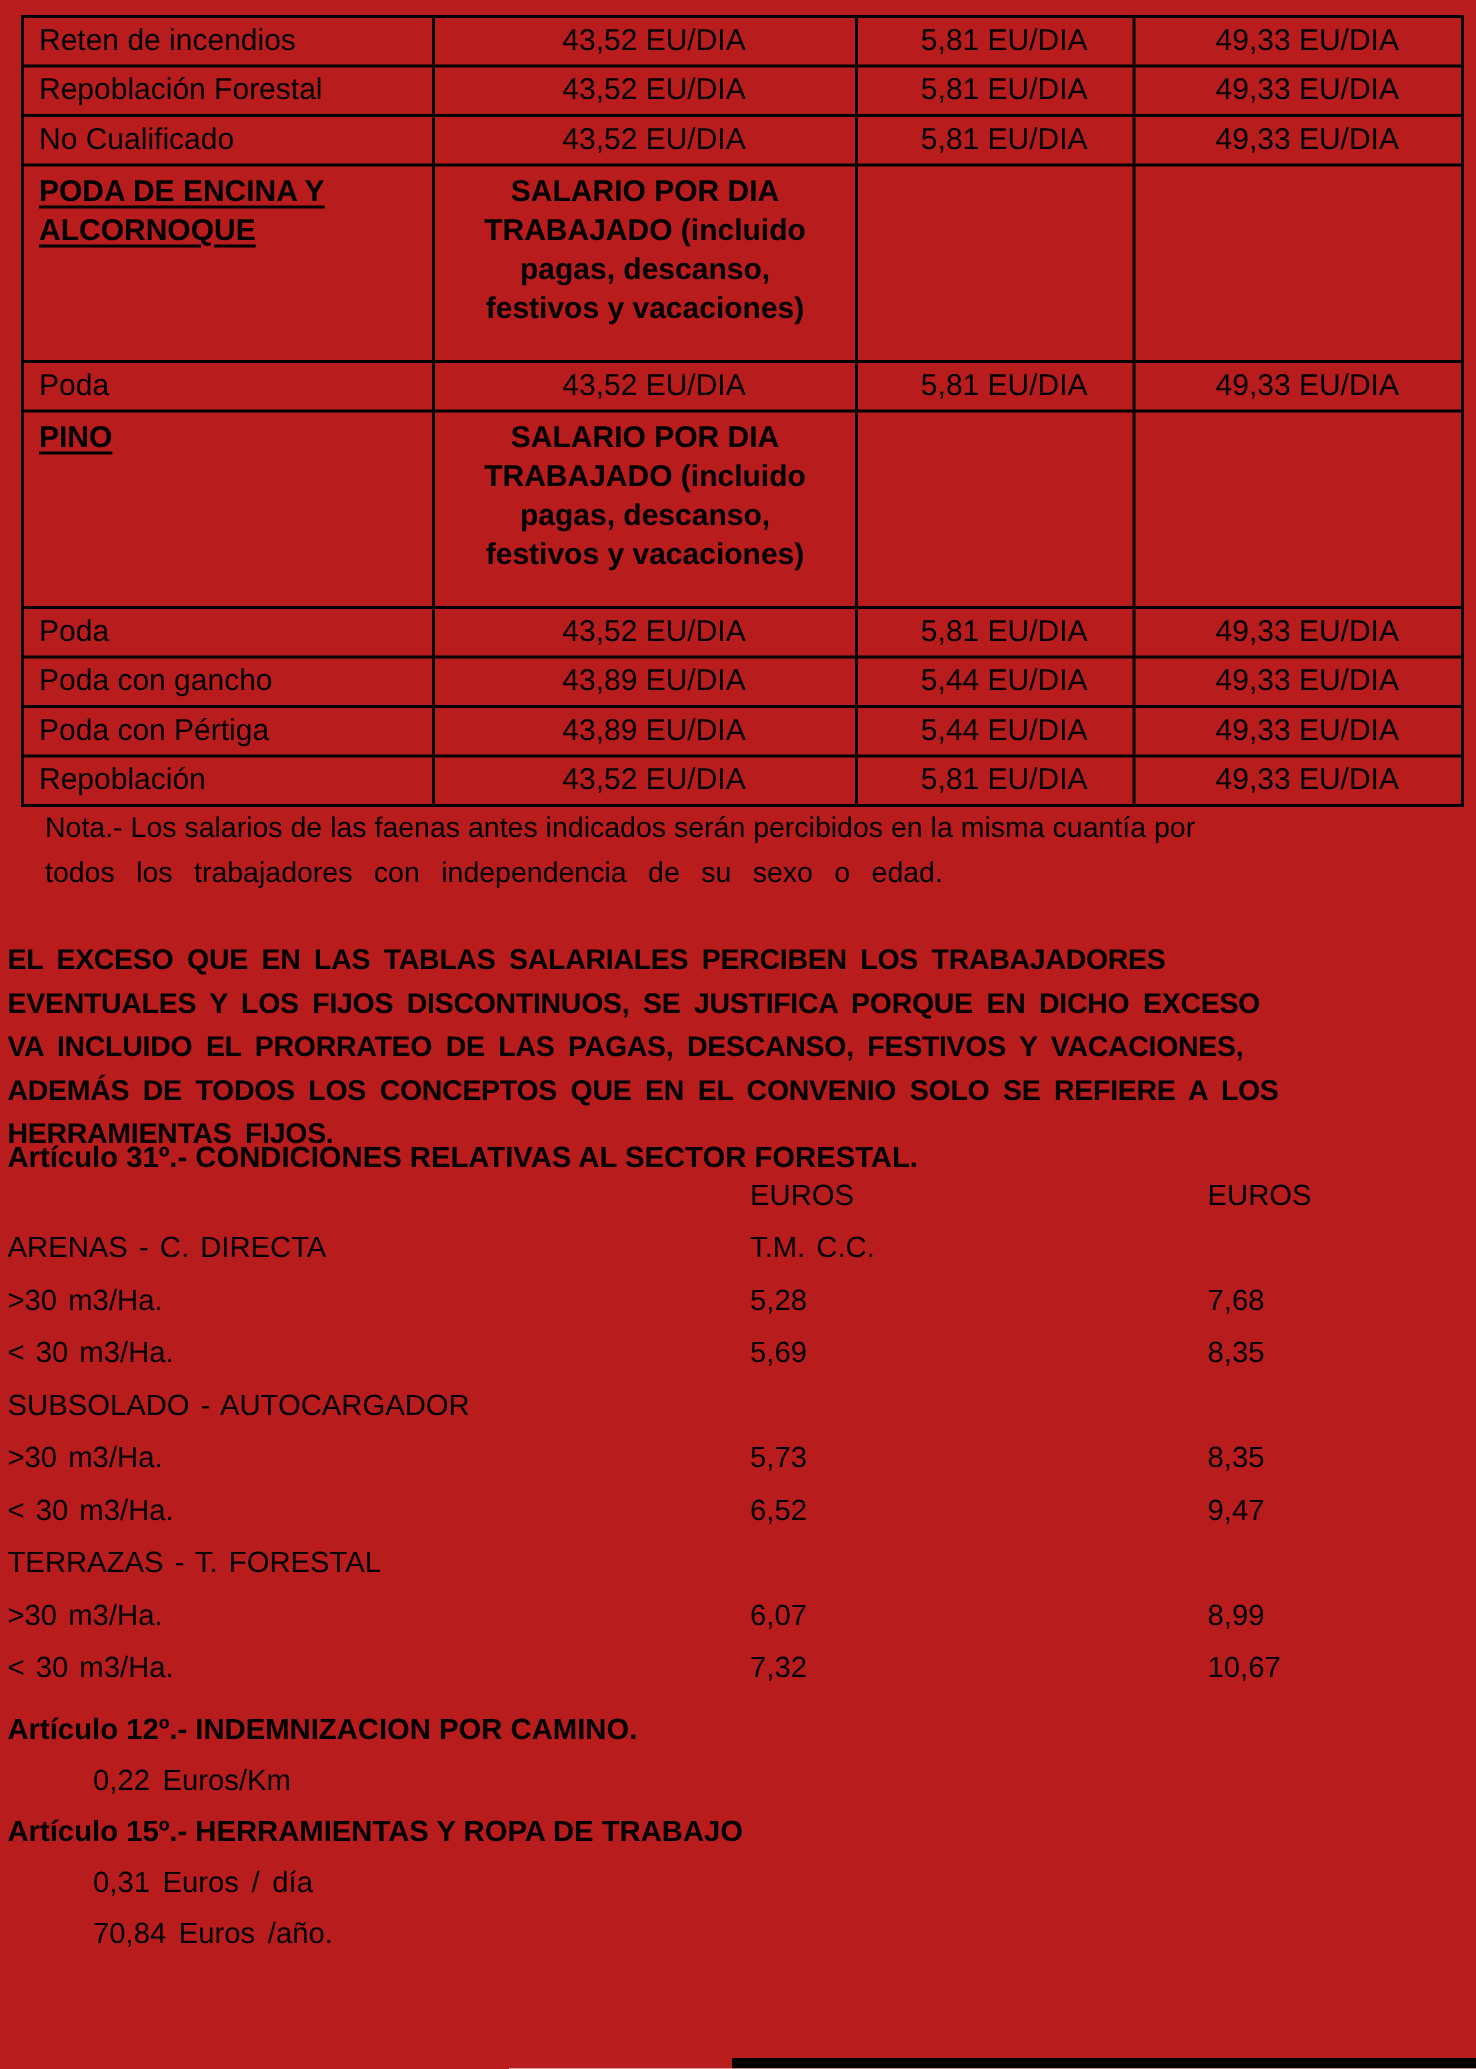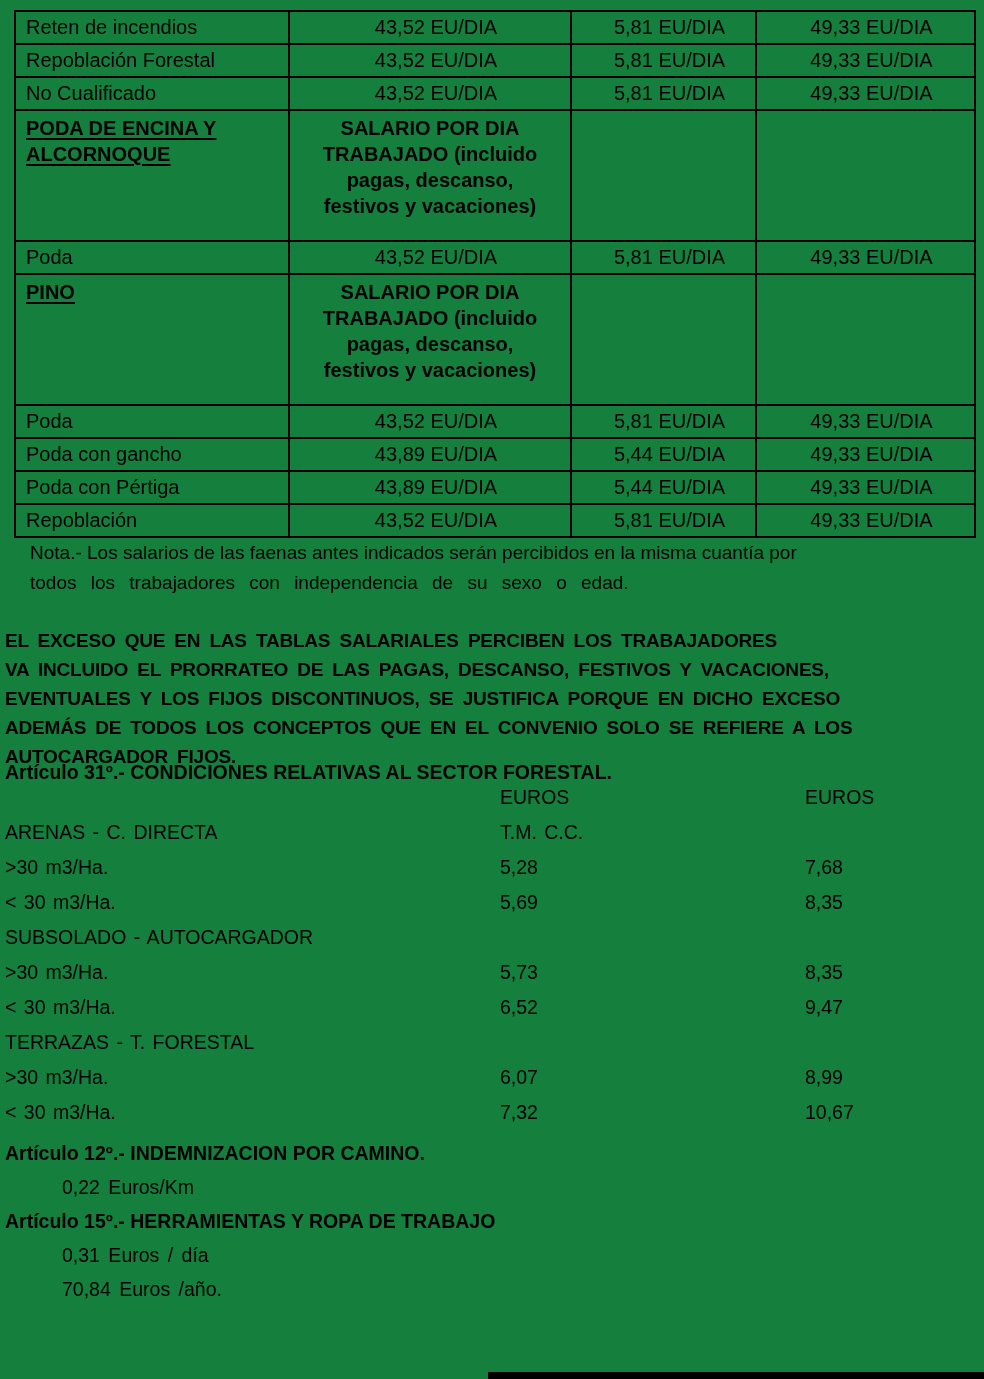--- a/index.html
+++ b/index.html
@@ -1,20 +1,20 @@
 <!DOCTYPE html>
 <html><head>
 <meta charset="utf-8">
 <style>
   html, body { margin: 0; padding: 0; background: #ffffff; }
   .page {
     position: relative;
     width: 984px;
     height: 1379px;
-    background: #15803d;
+    background: #b91c1c;
     color: #000000;
     font-family: "Liberation Sans", sans-serif;
     overflow: hidden;
   }
 
   
   table.salary {
     position: absolute;
     top: 10px;
     left: 14px;
@@ -205,24 +205,24 @@
     </tbody>
   </table>
 
   <div class="nota">
     <div class="nota-line1">Nota.- Los salarios de las faenas antes indicados serán percibidos en la misma cuantía por</div>
     <div class="nota-line2">todos los trabajadores con independencia de su sexo o edad.</div>
   </div>
 
   <div class="exceso">
     <div class="xline">EL EXCESO QUE EN LAS TABLAS SALARIALES PERCIBEN LOS TRABAJADORES</div>
+    <div class="xline">EVENTUALES Y LOS FIJOS DISCONTINUOS, SE JUSTIFICA PORQUE EN DICHO EXCESO</div>
     <div class="xline">VA INCLUIDO EL PRORRATEO DE LAS PAGAS, DESCANSO, FESTIVOS Y VACACIONES,</div>
-    <div class="xline">EVENTUALES Y LOS FIJOS DISCONTINUOS, SE JUSTIFICA PORQUE EN DICHO EXCESO</div>
     <div class="xline">ADEMÁS DE TODOS LOS CONCEPTOS QUE EN EL CONVENIO SOLO SE REFIERE A LOS</div>
-    <div class="xline">AUTOCARGADOR FIJOS.</div>
+    <div class="xline">HERRAMIENTAS FIJOS.</div>
   </div>
 
   <div class="art31-title">Artículo 31º.- CONDICIONES RELATIVAS AL SECTOR FORESTAL.</div>
 
   <div class="forest">
     <div class="frow">
       <div class="fc1"></div>
       <div class="fc2">EUROS</div>
       <div class="fc3">EUROS</div>
     </div>

